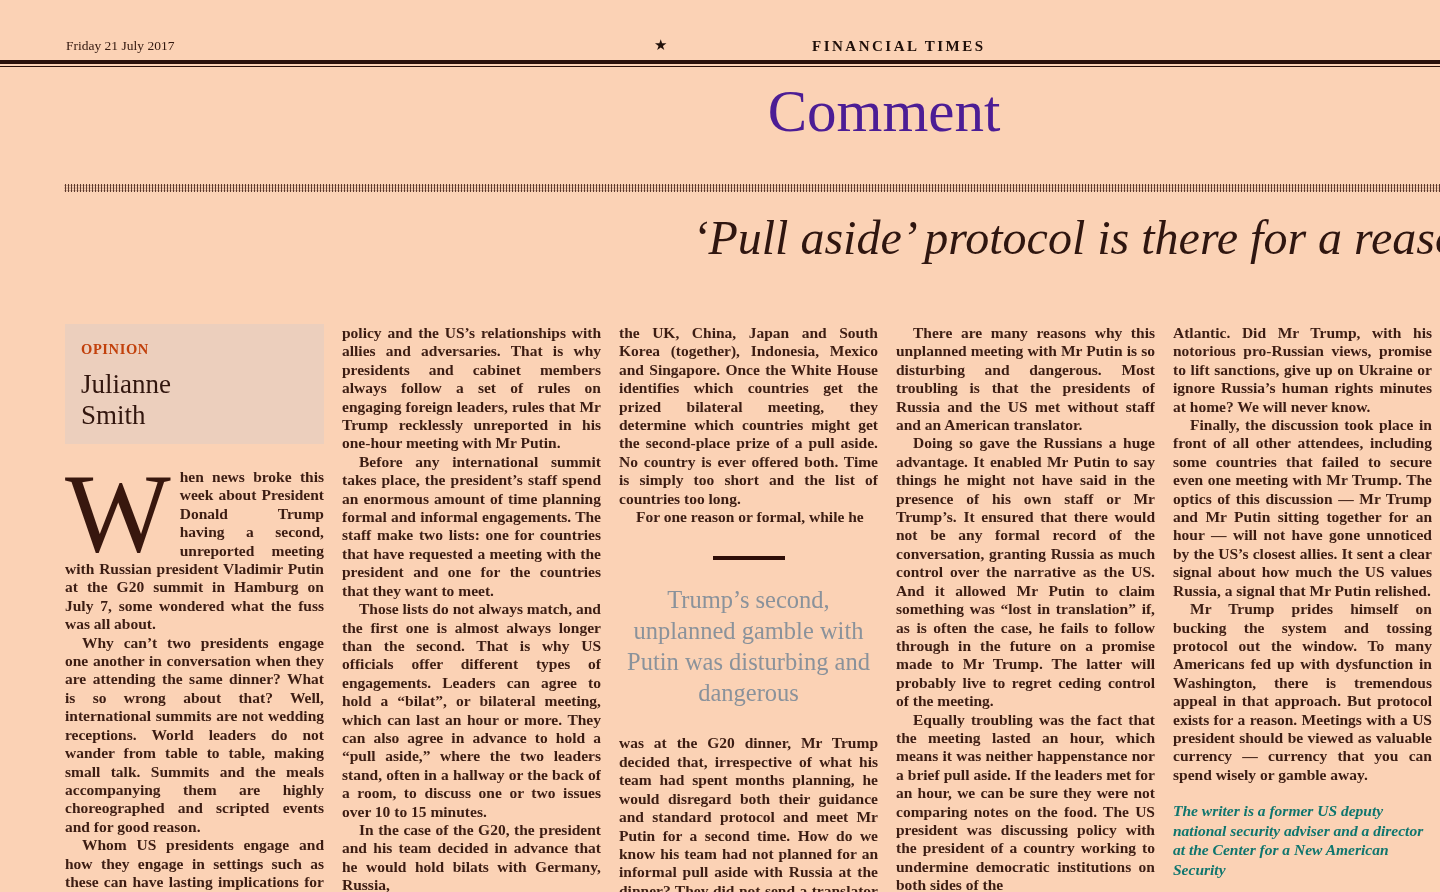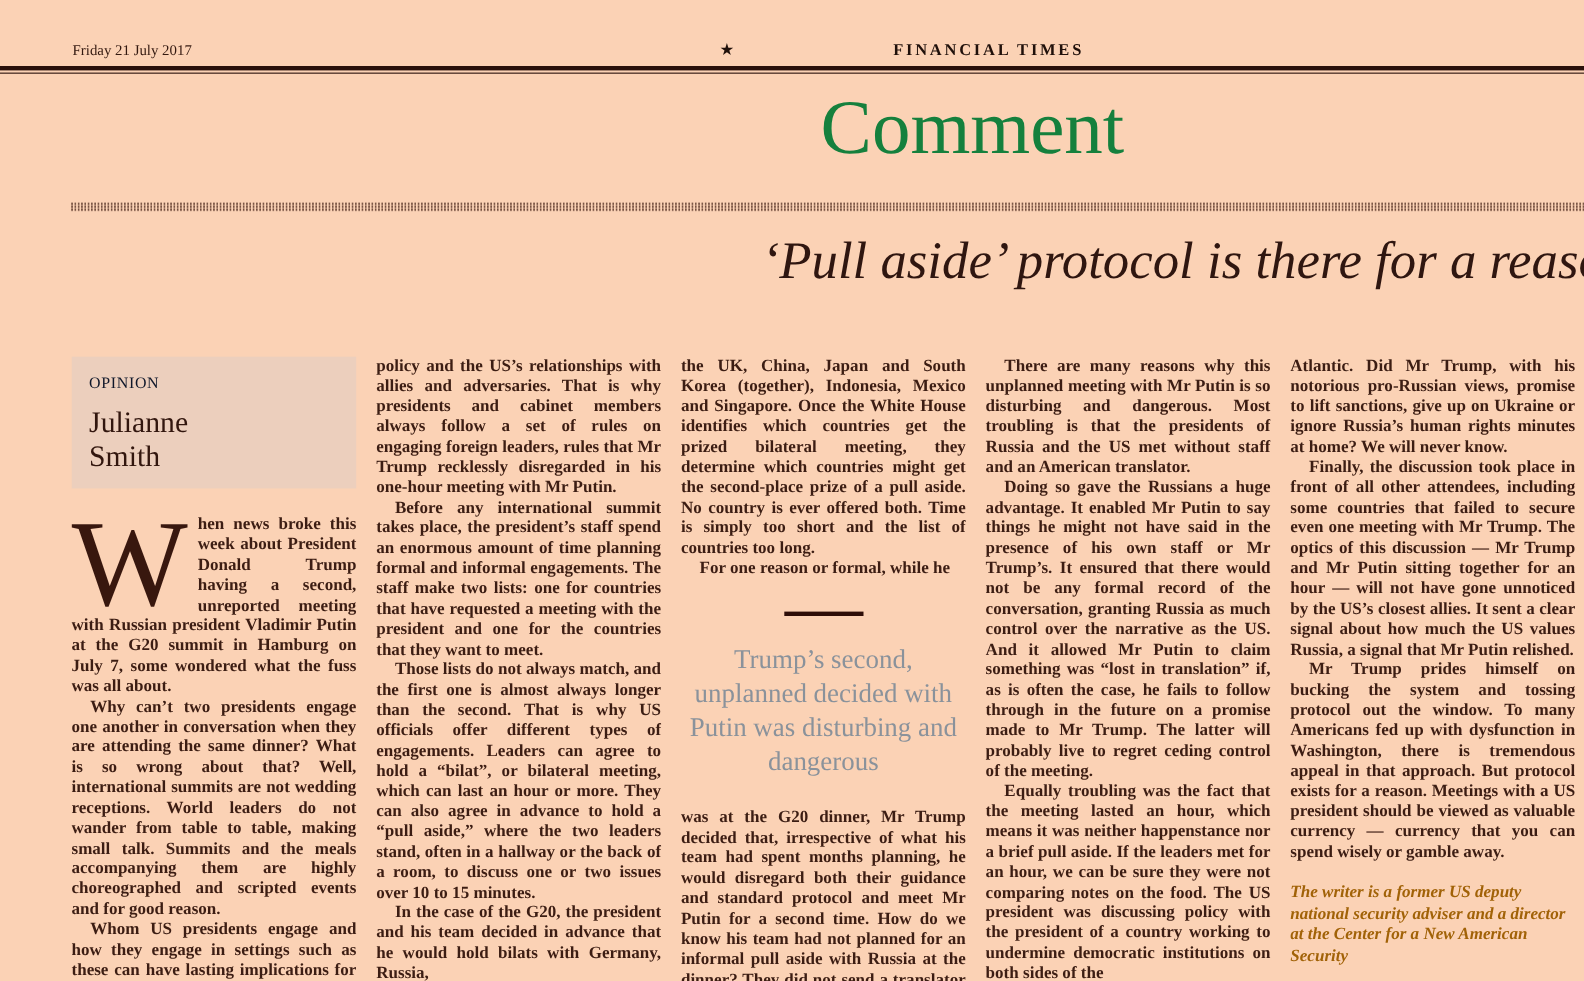--- a/index.html
+++ b/index.html
@@ -13,51 +13,51 @@
   
   .topbar{position:absolute; top:38px; left:66px; right:0; height:20px;}
   .date{position:absolute; left:0; top:0; font-size:13.5px; color:#33180f;}
   .star{position:absolute; left:588px; top:-2px; font-size:15px; color:#20100a;}
   .masthead{position:absolute; left:746px; top:0; font-size:15px; font-weight:bold;
     letter-spacing:2.5px; color:#20100a;}
   .rule-double{position:absolute; top:60px; left:0; width:1440px; height:2px;
     border-top:4px solid #29110b; border-bottom:1px solid #29110b;}
   
   .section-title{position:absolute; top:82px; left:332px; width:1104px; text-align:center;
-    font-size:70px; line-height:1; color:#15803d; font-weight:400;}
+    font-size:59px; line-height:1; color:#4c1d95; font-weight:400;}
   .dotted-rule{position:absolute; top:184px; left:64px; right:2px; height:8px;
     background-image:radial-gradient(circle, #5e3a2c 0.9px, transparent 1.05px);
     background-size:3px 2.7px;}
   
   .headline{position:absolute; top:213px; left:70px; right:5px; text-align:right;
     font-style:italic; font-size:48px; line-height:1.05; color:#2f1610; font-weight:400;}
   
   .columns{position:absolute; top:324px; left:65px; width:1367px; height:568px;
     display:grid; grid-template-columns:repeat(5, 1fr); column-gap:18px;}
   .col{overflow:hidden;}
   p.body{margin:0; font-size:15.5px; line-height:18.4px; text-align:justify;
     font-weight:600; color:#3c1d13;}
   p.indent{text-indent:17px;}
   
   .opinion-box{background:#eccfbd; box-sizing:border-box; height:120px;
     padding:17px 14px 10px 16px; margin-bottom:24px;}
-  .kicker{font-size:14.5px; font-weight:normal; letter-spacing:0.6px; color:#0f172a;
+  .kicker{font-size:14.5px; font-weight:bold; letter-spacing:0.6px; color:#c2410c;
     margin-bottom:11px;}
   .byline{font-size:27px; line-height:1.13; color:#32160e; width:150px;}
   
   .dropcap{float:left; font-size:112px; line-height:90px; height:90px;
     padding-right:9px; color:#38170e; font-weight:400;}
   
   .pullquote{margin:30px 8px 26px;}
   .pq-rule{width:72px; height:4px; background:#2e0e08; margin:0 auto 24px;}
   .pq-text{font-size:24.5px; line-height:31px; color:#8a929b; text-align:center;
     font-weight:400;}
   
   .bio{margin-top:17px; font-style:italic; font-weight:bold; font-size:15.5px;
-    line-height:19.5px; text-align:left; color:#a16207;}
+    line-height:19.5px; text-align:left; color:#0f766e;}
   
   .v-dotted{position:absolute; top:296px; bottom:0; right:4px; width:2px;
     background-image:repeating-linear-gradient(to bottom, #6b4437 0 2px, transparent 2px 5px);}
 </style>
 </head>
 <body>
 
 <div class="page">
 
   <div class="topbar">
@@ -80,32 +80,32 @@
       <div class="opinion-box">
         <div class="kicker">OPINION</div>
         <div class="byline">Julianne Smith</div>
       </div>
       <p class="body"><span class="dropcap">W</span><span>hen news broke this week about President Donald Trump having a second, unreported meeting with Russian president Vladimir Putin at the G20 summit in Hamburg on July 7, some wondered what the fuss was all about.</span></p>
       <p class="body indent">Why can’t two presidents engage one another in conversation when they are attending the same dinner? What is so wrong about that? Well, international summits are not wedding receptions. World leaders do not wander from table to table, making small talk. Summits and the meals accompanying them are highly choreographed and scripted events and for good reason.</p>
       <p class="body indent">Whom US presidents engage and how they engage in settings such as these can have lasting implications for foreign</p>
     </div>
 
     <div class="col">
-      <p class="body">policy and the US’s relationships with allies and adversaries. That is why presidents and cabinet members always follow a set of rules on engaging foreign leaders, rules that Mr Trump recklessly disregarded in his one-hour meeting with Mr Putin.</p>
+      <p class="body">policy and the US’s relationships with allies and adversaries. That is why presidents and cabinet members always follow a set of rules on engaging foreign leaders, rules that Mr Trump recklessly unreported in his one-hour meeting with Mr Putin.</p>
       <p class="body indent">Before any international summit takes place, the president’s staff spend an enormous amount of time planning formal and informal engagements. The staff make two lists: one for countries that have requested a meeting with the president and one for the countries that they want to meet.</p>
       <p class="body indent">Those lists do not always match, and the first one is almost always longer than the second. That is why US officials offer different types of engagements. Leaders can agree to hold a “bilat”, or bilateral meeting, which can last an hour or more. They can also agree in advance to hold a “pull aside,” where the two leaders stand, often in a hallway or the back of a room, to discuss one or two issues over 10 to 15 minutes.</p>
       <p class="body indent">In the case of the G20, the president and his team decided in advance that he would hold bilats with Germany, Russia,</p>
     </div>
 
     <div class="col">
       <p class="body">the UK, China, Japan and South Korea (together), Indonesia, Mexico and Singapore. Once the White House identifies which countries get the prized bilateral meeting, they determine which countries might get the second-place prize of a pull aside. No country is ever offered both. Time is simply too short and the list of countries too long.</p>
       <p class="body indent">For one reason or formal, while he</p>
       <div class="pullquote">
         <div class="pq-rule"></div>
-        <div class="pq-text">Trump’s second, unplanned decided with Putin was disturbing and dangerous</div>
+        <div class="pq-text">Trump’s second, unplanned gamble with Putin was disturbing and dangerous</div>
       </div>
       <p class="body">was at the G20 dinner, Mr Trump decided that, irrespective of what his team had spent months planning, he would disregard both their guidance and standard protocol and meet Mr Putin for a second time. How do we know his team had not planned for an informal pull aside with Russia at the dinner? They did not send a translator who spoke Russian.</p>
     </div>
 
     <div class="col">
       <p class="body indent">There are many reasons why this unplanned meeting with Mr Putin is so disturbing and dangerous. Most troubling is that the presidents of Russia and the US met without staff and an American translator.</p>
       <p class="body indent">Doing so gave the Russians a huge advantage. It enabled Mr Putin to say things he might not have said in the presence of his own staff or Mr Trump’s. It ensured that there would not be any formal record of the conversation, granting Russia as much control over the narrative as the US. And it allowed Mr Putin to claim something was “lost in translation” if, as is often the case, he fails to follow through in the future on a promise made to Mr Trump. The latter will probably live to regret ceding control of the meeting.</p>
       <p class="body indent">Equally troubling was the fact that the meeting lasted an hour, which means it was neither happenstance nor a brief pull aside. If the leaders met for an hour, we can be sure they were not comparing notes on the food. The US president was discussing policy with the president of a country working to undermine democratic institutions on both sides of the</p>
     </div>
 

